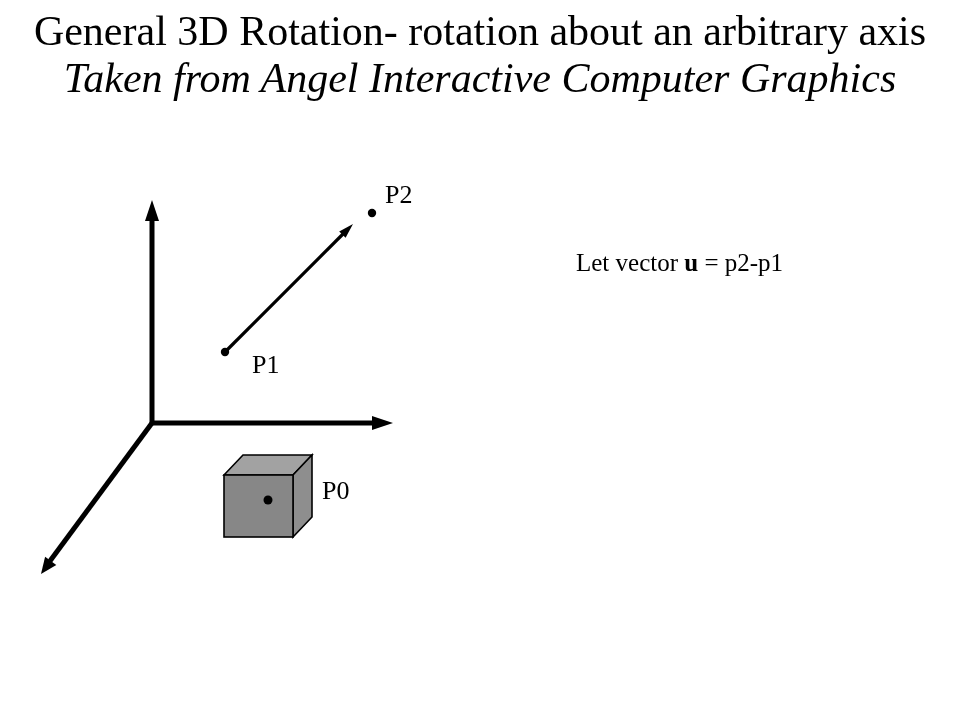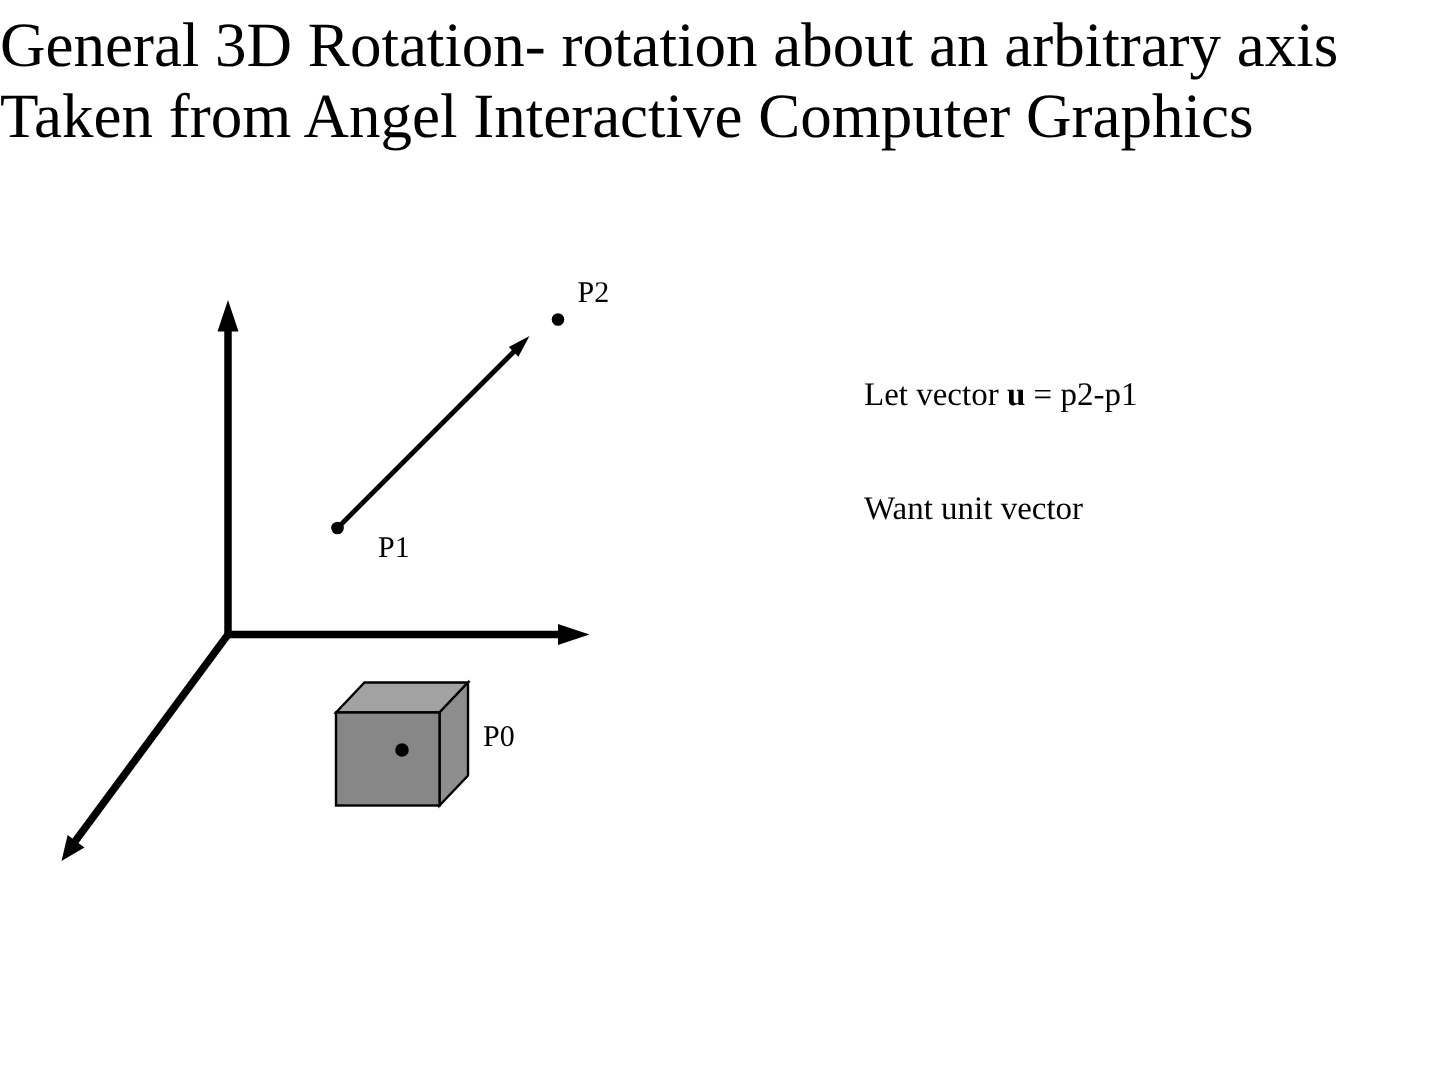--- a/index.html
+++ b/index.html
@@ -10,48 +10,48 @@
     background: #ffffff;
     overflow: hidden;
     font-family: "Liberation Serif", serif;
     color: #000000;
   }
   .header {
     position: absolute;
     top: 8px;
     left: 0;
     width: 960px;
-    text-align: left;
+    text-align: center;
     font-size: 42px;
     line-height: 47px;
     white-space: nowrap;
   }
-  .header .subtitle { }
+  .header .subtitle { font-style: italic; }
   .diagram-svg {
     position: absolute;
     top: 0;
     left: 0;
     width: 960px;
     height: 720px;
   }
   .pt-label {
     position: absolute;
-    font-size: 20px;
+    font-size: 26px;
     line-height: 26px;
     white-space: nowrap;
   }
   .label-p2 { left: 385px; top: 182px; }
   .label-p1 { left: 252px; top: 352px; }
   .label-p0 { left: 322px; top: 478px; }
   .notes {
     position: absolute;
     left: 576px;
     top: 244px;
     width: 370px;
-    font-size: 22px;
+    font-size: 25px;
     line-height: 38px;
   }
   .notes .spacer { height: 38px; }
   .notes b { font-weight: bold; }
   .formula sub { font-size: 0.62em; }
   .formula sup { font-size: 0.62em; }
   .edge { stroke: #000000; stroke-width: 1.6; }
   .axis { stroke: #000000; stroke-width: 5; fill: none; }
   .vec  { stroke: #000000; stroke-width: 3.2; fill: none; }
   .blackfill { fill: #000000; stroke: none; }
@@ -87,16 +87,15 @@
     <circle class="blackfill" cx="268" cy="500" r="4.5"></circle>
   </svg>
 
   <div class="pt-label label-p2">P2</div>
   <div class="pt-label label-p1">P1</div>
   <div class="pt-label label-p0">P0</div>
 
   <div class="notes">
     <div class="note-line"><span>Let vector </span><b>u</b><span> = p2-p1</span></div>
     <div class="spacer"></div>
-    <div class="note-line">Want unit vector</div>
   </div>
 
 </div>
 
 </body></html>

